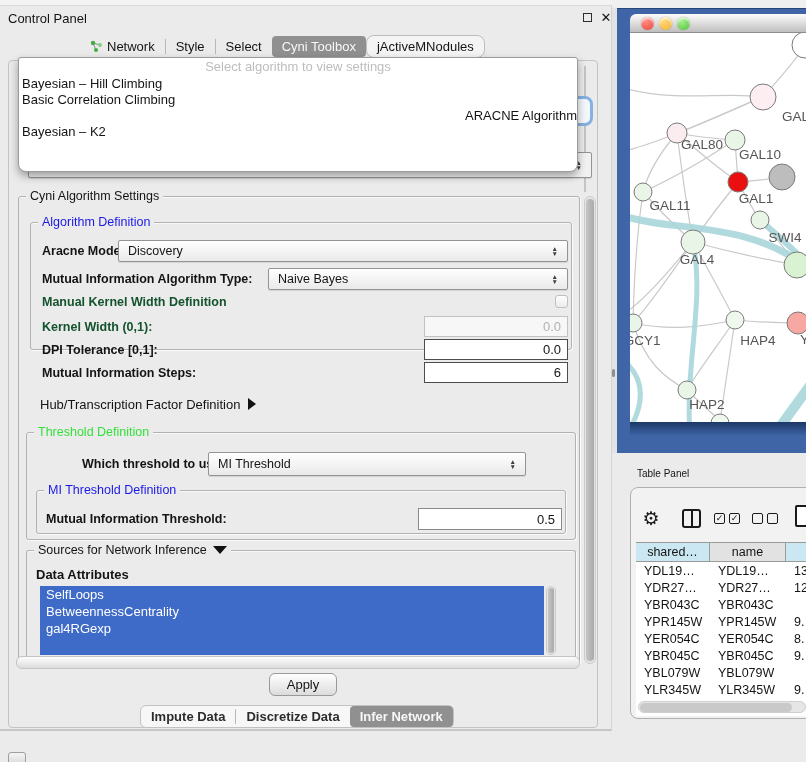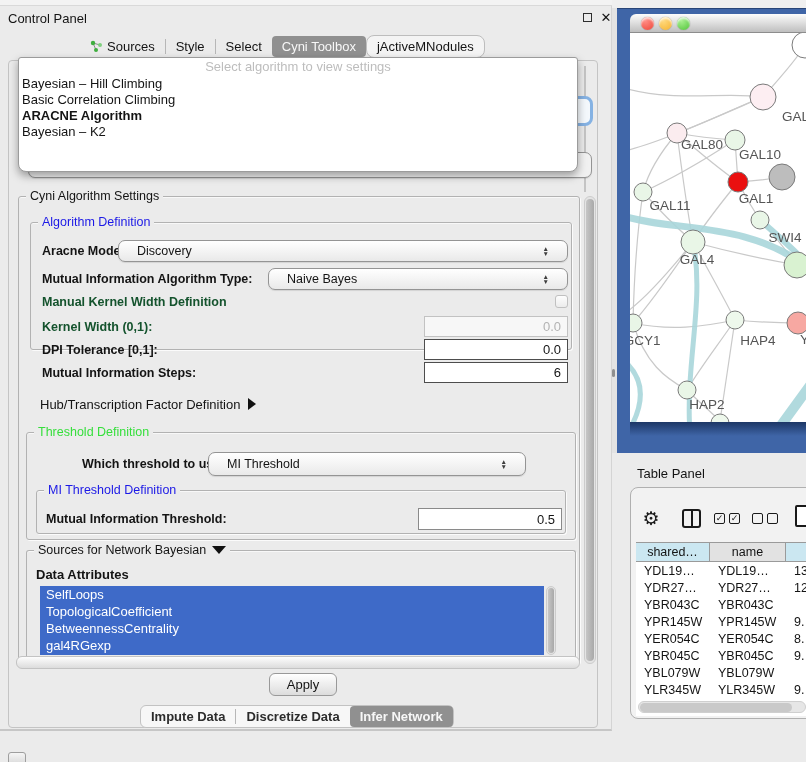--- a/index.html
+++ b/index.html
@@ -8,21 +8,21 @@
   .r{position:absolute;box-sizing:border-box}
   .lbl{font-weight:bold;font-size:12.5px;white-space:nowrap;display:flex;align-items:center}
   .lbl.dis{color:#14532d}
   .plain{font-size:13px;white-space:nowrap;display:flex;align-items:center}
   
   .grp{border:1px solid #b2b2b2;border-radius:3px;box-shadow:inset 0 1px 0 rgba(255,255,255,.65),1px 1px 0 rgba(255,255,255,.8)}
   .legend{position:absolute;top:-8px;left:7px;background:#ebebeb;padding:0 4px;font-size:12.5px;white-space:nowrap}
   .legend.blue{color:#1b18e6}
   .legend.green{color:#35df3b}
   
-  .combo{display:flex;align-items:center;border:1px solid #949494;border-radius:7px;background:linear-gradient(#ffffff,#e9e9e9);padding:0 18px;font-size:12.5px;box-shadow:0 1px 1px rgba(0,0,0,.10)}
+  .combo{display:flex;align-items:center;border:1px solid #949494;border-radius:2px;background:linear-gradient(#ffffff,#e9e9e9);padding:0 9px;font-size:12.5px;box-shadow:0 1px 1px rgba(0,0,0,.10)}
   .combo .txt{flex:1;white-space:nowrap;overflow:hidden}
   .combo .stp{display:flex;flex-direction:column;align-items:center;margin-left:6px;color:#3d3d3d;font-size:6.5px;line-height:5px}
   
   .tf{border:1.5px solid #4d4d4d;background:#fff;display:flex;align-items:center;justify-content:flex-end;padding:0 6px;font-size:13px}
   .tf.dis{border:1px solid #c2c2c2;background:#f7f7f7;color:#b3b3b3}
   .chk{border:1px solid #c0c0c0;border-radius:3px;background:linear-gradient(#fdfdfd,#ececec)}
   
   .tabrow{display:flex;align-items:center;font-size:13px}
   .tab{padding:3px 10px;white-space:nowrap;display:flex;align-items:center;gap:4px}
   .tab.sel{background:#909090;color:#f7f7f7;border-radius:4px}
@@ -57,21 +57,21 @@
   <div class="tab">
     <span style="display:inline-flex">
       <svg width="13" height="13" viewBox="0 0 13 13">
           <line x1="3" y1="3" x2="10" y2="5" stroke="#8a8a8a" stroke-width="1"></line>
           <line x1="3" y1="3" x2="6" y2="10" stroke="#8a8a8a" stroke-width="1"></line>
           <circle cx="3" cy="3" r="2.2" fill="#3fae3f"></circle>
           <circle cx="10" cy="5" r="2" fill="#7fd07f"></circle>
           <circle cx="6" cy="10" r="2" fill="#3fae3f"></circle>
         </svg>
     </span>
-    <span>Sources</span>
+    <span>Network</span>
   </div>
   <div class="vsep"></div>
   <div class="tab">
       <span>Style</span>
     </div>
   <div class="vsep"></div>
   <div class="tab">
       <span>Select</span>
     </div>
   <div class="tab sel">
@@ -92,21 +92,21 @@
       <span>▲</span>
       <span>▼</span>
     </span>
 </div>
 
 <div class="r popup" style="left:18px;top:57px;width:560px;height:115px">
   <div style="height:18px;line-height:18px;text-align:center;color:#bdbdbd;font-size:13px;white-space:nowrap">Select algorithm to view settings</div>
   <div id="algo-items">
       <div class="algo-item">Bayesian – Hill Climbing</div>
       <div class="algo-item">Basic Correlation Climbing</div>
-      <div class="algo-item" style="font-weight: bold;">ARACNE Algorithm</div>
+      <div class="algo-item" style="font-weight: normal; text-align: right;">ARACNE Algorithm</div>
       <div class="algo-item">Bayesian – K2</div>
     </div>
 </div>
 
 <div class="r grp" style="left:18px;top:196px;width:562px;height:468px">
   <span class="legend">Cyni Algorithm Settings</span>
 </div>
 
 <div class="r grp" style="left:30px;top:222px;width:542px;height:128px">
   <span class="legend blue">Algorithm Definition</span>
@@ -153,28 +153,27 @@
     </span>
 </div>
 <div class="r grp" style="left:36px;top:490px;width:530px;height:44px">
   <span class="legend blue">MI Threshold Definition</span>
 </div>
 <div class="r lbl" style="left:46px;top:508px;height:22px">Mutual Information Threshold:</div>
 <div class="r tf" style="left:418px;top:508px;width:144px;height:22px;border-width:1px;border-color:#8a8a8a">0.5</div>
 
 <div class="r grp" style="left:26px;top:550px;width:550px;height:108px;border-bottom:none;border-radius:3px 3px 0 0">
   <span class="legend" style="display:flex;align-items:center;gap:6px">
-    <span>Sources for Network Bayesian</span>
+    <span>Sources for Network Inference</span>
     <span style="width:0;height:0;border-top:8px solid #111;border-left:7px solid transparent;border-right:7px solid transparent"></span>
   </span>
 </div>
 <div class="r lbl" style="left:36px;top:566px;height:16px;font-size:13px">Data Attributes</div>
 <div class="r" id="attr-list" style="left:40px;top:586px;width:504px;height:69px;background:#3e6ac8;overflow:hidden">
     <div class="attr-item">SelfLoops</div>
-    <div class="attr-item">TopologicalCoefficient</div>
     <div class="attr-item">BetweennessCentrality</div>
     <div class="attr-item">gal4RGexp</div>
   </div>
 <div class="r sb-track" style="left:546px;top:586px;width:10px;height:69px">
   <div class="sb-thumb" style="position:absolute;left:1px;top:1px;width:6px;height:65px"></div>
 </div>
 <div class="r sb-thumb-h" style="left:16px;top:656px;width:564px;height:13px"></div>
 
 <div class="r sb-track" style="left:584px;top:196px;width:12px;height:468px">
   <div class="sb-thumb" style="position:absolute;left:1px;top:2px;width:8px;height:462px"></div>
@@ -265,21 +264,21 @@
       <text x="155" y="209" font-size="13.5" fill="#555555" text-anchor="middle" font-family="Liberation Sans, sans-serif">SWI4</text>
       <text x="67" y="231" font-size="13.5" fill="#555555" text-anchor="middle" font-family="Liberation Sans, sans-serif">GAL4</text>
       <text x="12" y="312" font-size="13.5" fill="#555555" text-anchor="middle" font-family="Liberation Sans, sans-serif">GCY1</text>
       <text x="128" y="312" font-size="13.5" fill="#555555" text-anchor="middle" font-family="Liberation Sans, sans-serif">HAP4</text>
       <text x="77" y="376" font-size="13.5" fill="#555555" text-anchor="middle" font-family="Liberation Sans, sans-serif">HAP2</text>
       <text x="152" y="88" font-size="13.5" fill="#555555" text-anchor="start" font-family="Liberation Sans, sans-serif">GAL</text>
       <text x="170" y="311" font-size="13.5" fill="#555555" text-anchor="start" font-family="Liberation Sans, sans-serif">Y</text>
     </svg>
 </div>
 
-<div class="r plain" style="left:637px;top:464px;height:18px;font-size:13px">Table Panel</div>
+<div class="r plain" style="left:637px;top:464px;height:18px;font-size:10px">Table Panel</div>
 <div class="r" style="left:630px;top:487px;width:200px;height:232px;border:1.5px solid #b0b0b0;border-radius:8px;background:#f2f2f2"></div>
 
 <div class="r toolbtn" style="left:641px;top:507px;width:20px;height:22px;font-size:19px;color:#1a1a1a">⚙</div>
 <div class="r" style="left:682px;top:509px;width:19px;height:19px;border:2px solid #1a1a1a;border-radius:3px">
   <div style="position:absolute;left:6.5px;top:0;width:2px;height:15px;background:#1a1a1a"></div>
 </div>
 <div class="r" style="left:714px;top:513px;width:11px;height:11px;border:1.5px solid #1a1a1a;border-radius:2px;font-size:9px;line-height:9px;text-align:center">✓</div>
 <div class="r" style="left:729px;top:513px;width:11px;height:11px;border:1.5px solid #1a1a1a;border-radius:2px;font-size:9px;line-height:9px;text-align:center">✓</div>
 <div class="r" style="left:752px;top:513px;width:11px;height:11px;border:1.5px solid #1a1a1a;border-radius:2px"></div>
 <div class="r" style="left:767px;top:513px;width:11px;height:11px;border:1.5px solid #1a1a1a;border-radius:2px"></div>

